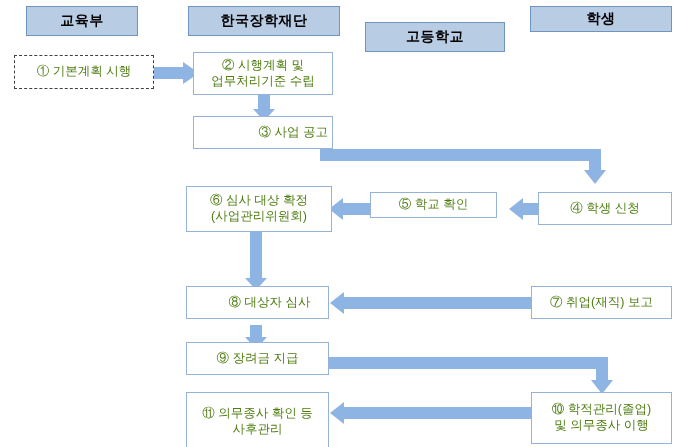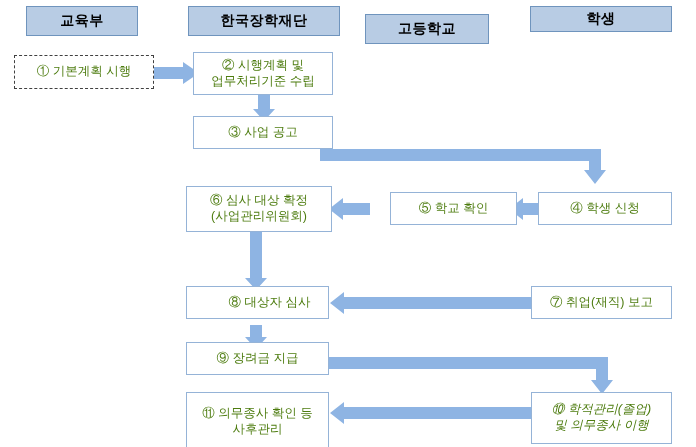--- a/index.html
+++ b/index.html
@@ -64,21 +64,21 @@
 <body>
 
 <div id="canvas">
 
   <div class="col-header" style="left:26px; top:6px; width:112px; height:30px;">
     <span>교육부</span>
   </div>
   <div class="col-header" style="left:188px; top:6px; width:152px; height:30px;">
     <span>한국장학재단</span>
   </div>
-  <div class="col-header" style="left:365px; top:14px; width:124px; height:30px;text-align:center;">
+  <div class="col-header" style="left:365px; top:22px; width:140px; height:30px;text-align:center;">
     <span>고등학교</span>
   </div>
   <div class="col-header" style="left:530px; top:6px; width:142px; height:26px;">
     <span>학생</span>
   </div>
 
   <div class="arrow" style="left:153px; top:62px;">
     <svg width="48" height="22" viewBox="0 0 48 22">
       <polygon points="0,5 30,5 30,0 46,11 30,22 30,17 0,17" fill="#8eb4e3"></polygon>
     </svg>
@@ -140,50 +140,50 @@
 
   <div class="node dashed" style="left:14px; top:55px; width:140px; height:34px;">
     <span>① 기본계획 시행</span>
   </div>
 
   <div class="node" style="left:193px; top:52px; width:140px; height:43px;">
     <span>② 시행계획 및
 업무처리기준 수립</span>
   </div>
 
-  <div class="node" style="left:193px; top:116px; width:140px; height:33px;">
+  <div class="node" style="left:193px; top:116px; width:140px; height:33px;justify-content:flex-end;">
     <span>③ 사업 공고</span>
   </div>
 
   <div class="node" style="left:538px; top:192px; width:134px; height:33px;">
     <span>④ 학생 신청</span>
   </div>
 
-  <div class="node" style="left:390px; top:192px; width:127px; height:33px;">
+  <div class="node" style="left:370px; top:192px; width:127px; height:26px;">
     <span>⑤ 학교 확인</span>
   </div>
 
   <div class="node" style="left:186px; top:186px; width:146px; height:46px;">
     <span>⑥ 심사 대상 확정
 (사업관리위원회)</span>
   </div>
 
   <div class="node" style="left:531px; top:286px; width:141px; height:33px;">
     <span>⑦ 취업(재직) 보고</span>
   </div>
 
   <div class="node" style="left:186px; top:286px; width:143px; height:33px;padding-left:28px;">
     <span>⑧ 대상자 심사</span>
   </div>
 
   <div class="node" style="left:186px; top:342px; width:143px; height:33px;">
     <span>⑨ 장려금 지급</span>
   </div>
 
-  <div class="node" style="left:531px; top:392px; width:141px; height:52px;font-style:italic;">
+  <div class="node" style="left:531px; top:392px; width:141px; height:52px;">
     <span>⑩ 학적관리(졸업)
 및 의무종사 이행</span>
   </div>
 
   <div class="node" style="left:186px; top:392px; width:143px; height:60px;">
     <span>⑪ 의무종사 확인 등
 사후관리</span>
   </div>
 
 </div>

